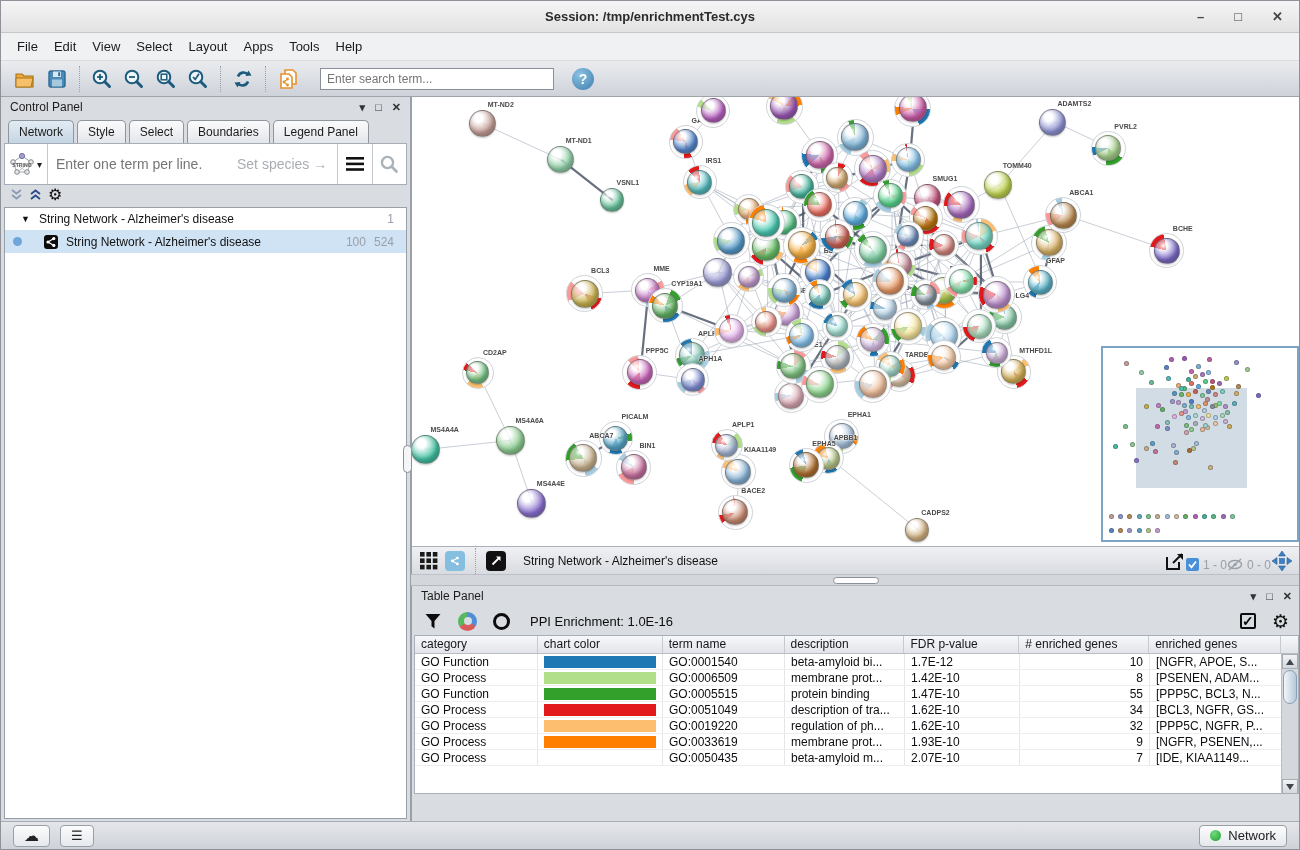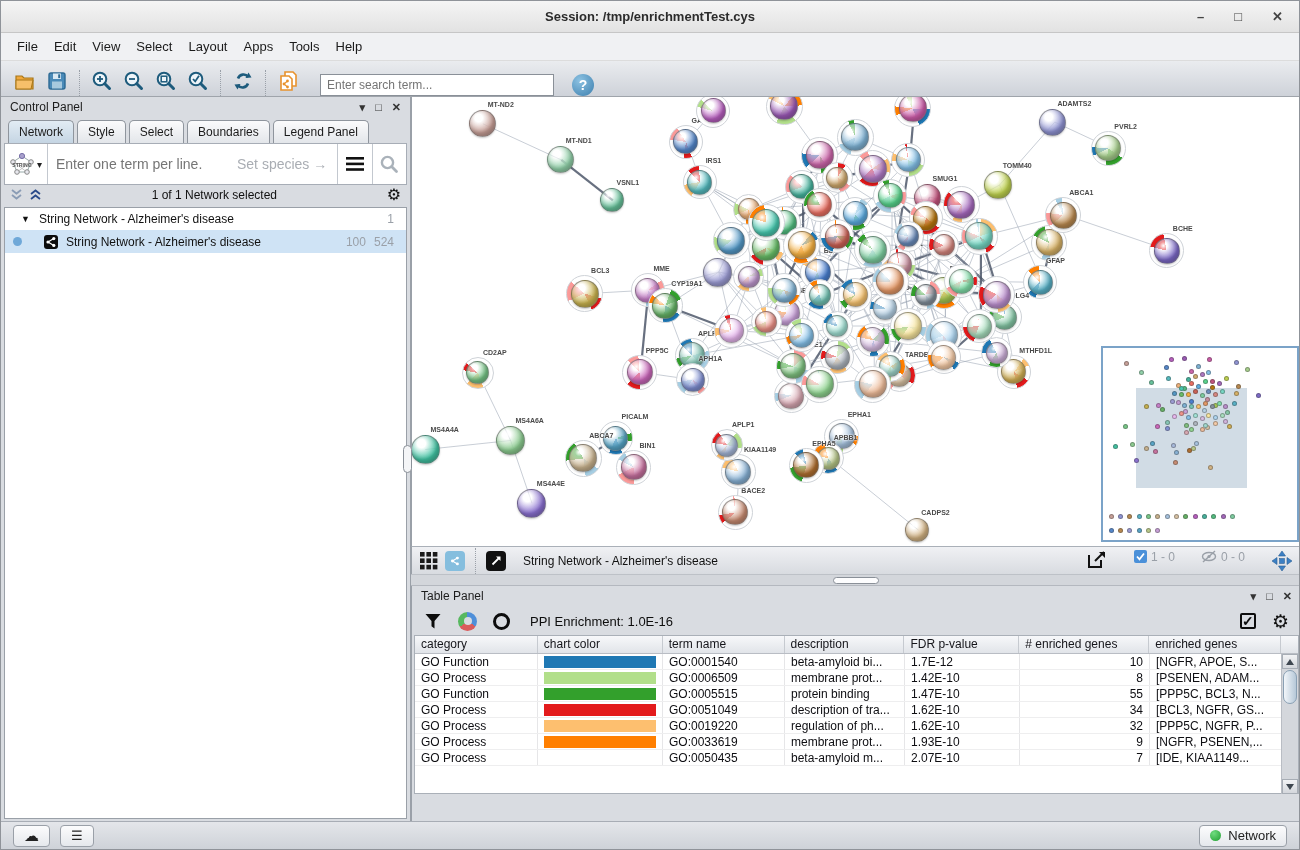--- a/index.html
+++ b/index.html
@@ -10,21 +10,21 @@
 
 .titlebar{position:absolute;left:0;top:0;width:100%;height:32px;background:linear-gradient(#f5f5f5,#e2e2e2);border-bottom:1px solid #c6c6c6;display:flex;align-items:center;justify-content:center}
 .titlebar .title{font-size:13px;font-weight:bold;color:#2b2b2b}
 .win-controls{position:absolute;right:16px;top:0;height:100%;display:flex;gap:30px;align-items:center;color:#444;font-size:13px;font-weight:bold}
 
 
 .menubar{position:absolute;top:32px;height:28px;width:100%;background:#f0f1f3;border-bottom:1px solid #dcdcdc;display:flex;align-items:center;padding-left:8px}
 .menubar span{font-size:13px;color:#1b1b1b;padding:3px 8px}
 
 
-.toolbar{position:absolute;top:60px;height:36px;width:100%;background:linear-gradient(#eaecef,#ced2d9);border-bottom:1px solid #9fa4ab;display:flex;align-items:flex-end;padding-left:8px}
+.toolbar{position:absolute;top:60px;height:36px;width:100%;background:linear-gradient(#eaecef,#ced2d9);border-bottom:1px solid #9fa4ab;display:flex;align-items:center;padding-left:8px}
 .tbtn{width:32px;height:30px;display:flex;align-items:center;justify-content:center}
 .tsep{width:1px;height:26px;border-left:1px dotted #9aa0a8;margin:0 6px}
 .search-box{width:234px;height:22px;border:1px solid #8a9098;background:#fff;font-size:12px;padding:0 6px;color:#333;margin-left:16px;font-family:"Liberation Sans",sans-serif}
 .help-btn{margin-left:18px;width:22px;height:22px;border-radius:50%;background:radial-gradient(circle at 35% 30%,#8cc2e2,#3d7fae);color:#fff;font-weight:bold;font-size:14px;display:flex;align-items:center;justify-content:center}
 
 
 .control-panel{position:absolute;left:0;top:96px;width:410px;height:726px;background:#d9dce1;border-right:1px solid #9aa0a8}
 .p-header{height:20px;display:flex;align-items:center;padding:0 9px;font-size:12px;color:#1c1c1c}
 .panel-btns{margin-left:auto;display:flex;gap:10px;font-size:11px;color:#333;align-items:center;font-weight:bold}
 .cp-tabs{display:flex;padding:3px 4px 0 7px;gap:3px;height:26px}
@@ -55,21 +55,21 @@
 .edges{position:absolute;inset:0;width:100%;height:100%}
 .node{position:absolute;border-radius:50%;border:1px solid #cfd3d8;display:flex;align-items:center;justify-content:center}
 .ball{border-radius:50%;border:1px solid rgba(80,80,80,.55);box-shadow:inset -2px -3px 5px rgba(0,0,0,.28),0 1px 2px rgba(0,0,0,.22)}
 .nlabel{position:absolute;left:68%;top:-9px;font-size:7px;font-weight:bold;color:#4a4a4a;white-space:nowrap;text-shadow:0 0 2px #fff,0 0 2px #fff}
 .v-handle{position:absolute;left:402px;top:444px;width:9px;height:28px;border:1px solid #8a9098;border-radius:5px;background:#f4f5f7}
 .minimap{position:absolute;right:2px;top:249px;width:198px;height:196px;background:#fff;border:2px solid #7ba3c8;overflow:hidden}
 .mm-view{position:absolute;background:#ccd8e2;opacity:.9}
 .mm-dot{position:absolute;border-radius:50%}
 .net-toolbar{position:absolute;left:0;right:0;bottom:0;height:28px;background:linear-gradient(#f0f1f4,#d8dbe0);border-top:1px solid #aab0b8;border-left:1px solid #9aa0a8;display:flex;align-items:center;padding:0 8px;gap:7px;font-size:12px;color:#111}
 .nt-title{margin-left:10px;white-space:nowrap}
-.nt-right{margin-left:auto;display:flex;align-items:flex-start;gap:26px;color:#9aa0a8}
+.nt-right{margin-left:auto;display:flex;align-items:flex-end;gap:0;color:#9aa0a8}
 .sq-icon{width:20px;height:20px;border-radius:4px;display:flex;align-items:center;justify-content:center}
 .counter{font-size:12px;color:#9aa0a8;display:flex;align-items:center;gap:4px}
 
 
 .h-splitter{position:absolute;left:410px;top:573px;width:890px;height:12px;background:#d3d6db;border-top:1px solid #bdc1c7;border-bottom:1px solid #b4b8bf}
 .h-handle{position:absolute;left:50%;top:2px;transform:translateX(-50%);width:46px;height:7px;border:1px solid #8a9098;border-radius:4px;background:#fdfdfe}
 
 
 .table-panel{position:absolute;left:410px;top:585px;width:890px;height:237px;background:#d9dce1;border-left:1px solid #9aa0a8}
 .tp-tools{height:30px;display:flex;align-items:center;padding:0 12px;gap:16px}
@@ -256,21 +256,20 @@
     </div>
     <div class="cp-status">
       <svg width="13" height="11" viewBox="0 0 13 11">
           <path d="M2 1 l4.5 3.5 L11 1" fill="none" stroke="#8a9cb5" stroke-width="1.8"></path>
           <path d="M2 6 l4.5 3.5 L11 6" fill="none" stroke="#8a9cb5" stroke-width="1.8"></path>
         </svg>
       <svg width="13" height="11" viewBox="0 0 13 11">
           <path d="M2 10 l4.5 -3.5 L11 10" fill="none" stroke="#2a4a8a" stroke-width="1.8"></path>
           <path d="M2 5 l4.5 -3.5 L11 5" fill="none" stroke="#2a4a8a" stroke-width="1.8"></path>
         </svg>
-      <span class="mid">1 of 1 Network selected</span>
       <span class="gear">⚙</span>
     </div>
     <div class="cp-tree">
       <div class="tree-row1">
         <span class="disc">▼</span>
         <span>String Network - Alzheimer's disease</span>
         <span class="cnt">1</span>
       </div>
       <div class="tree-row2">
         <span class="bluedot"></span>

